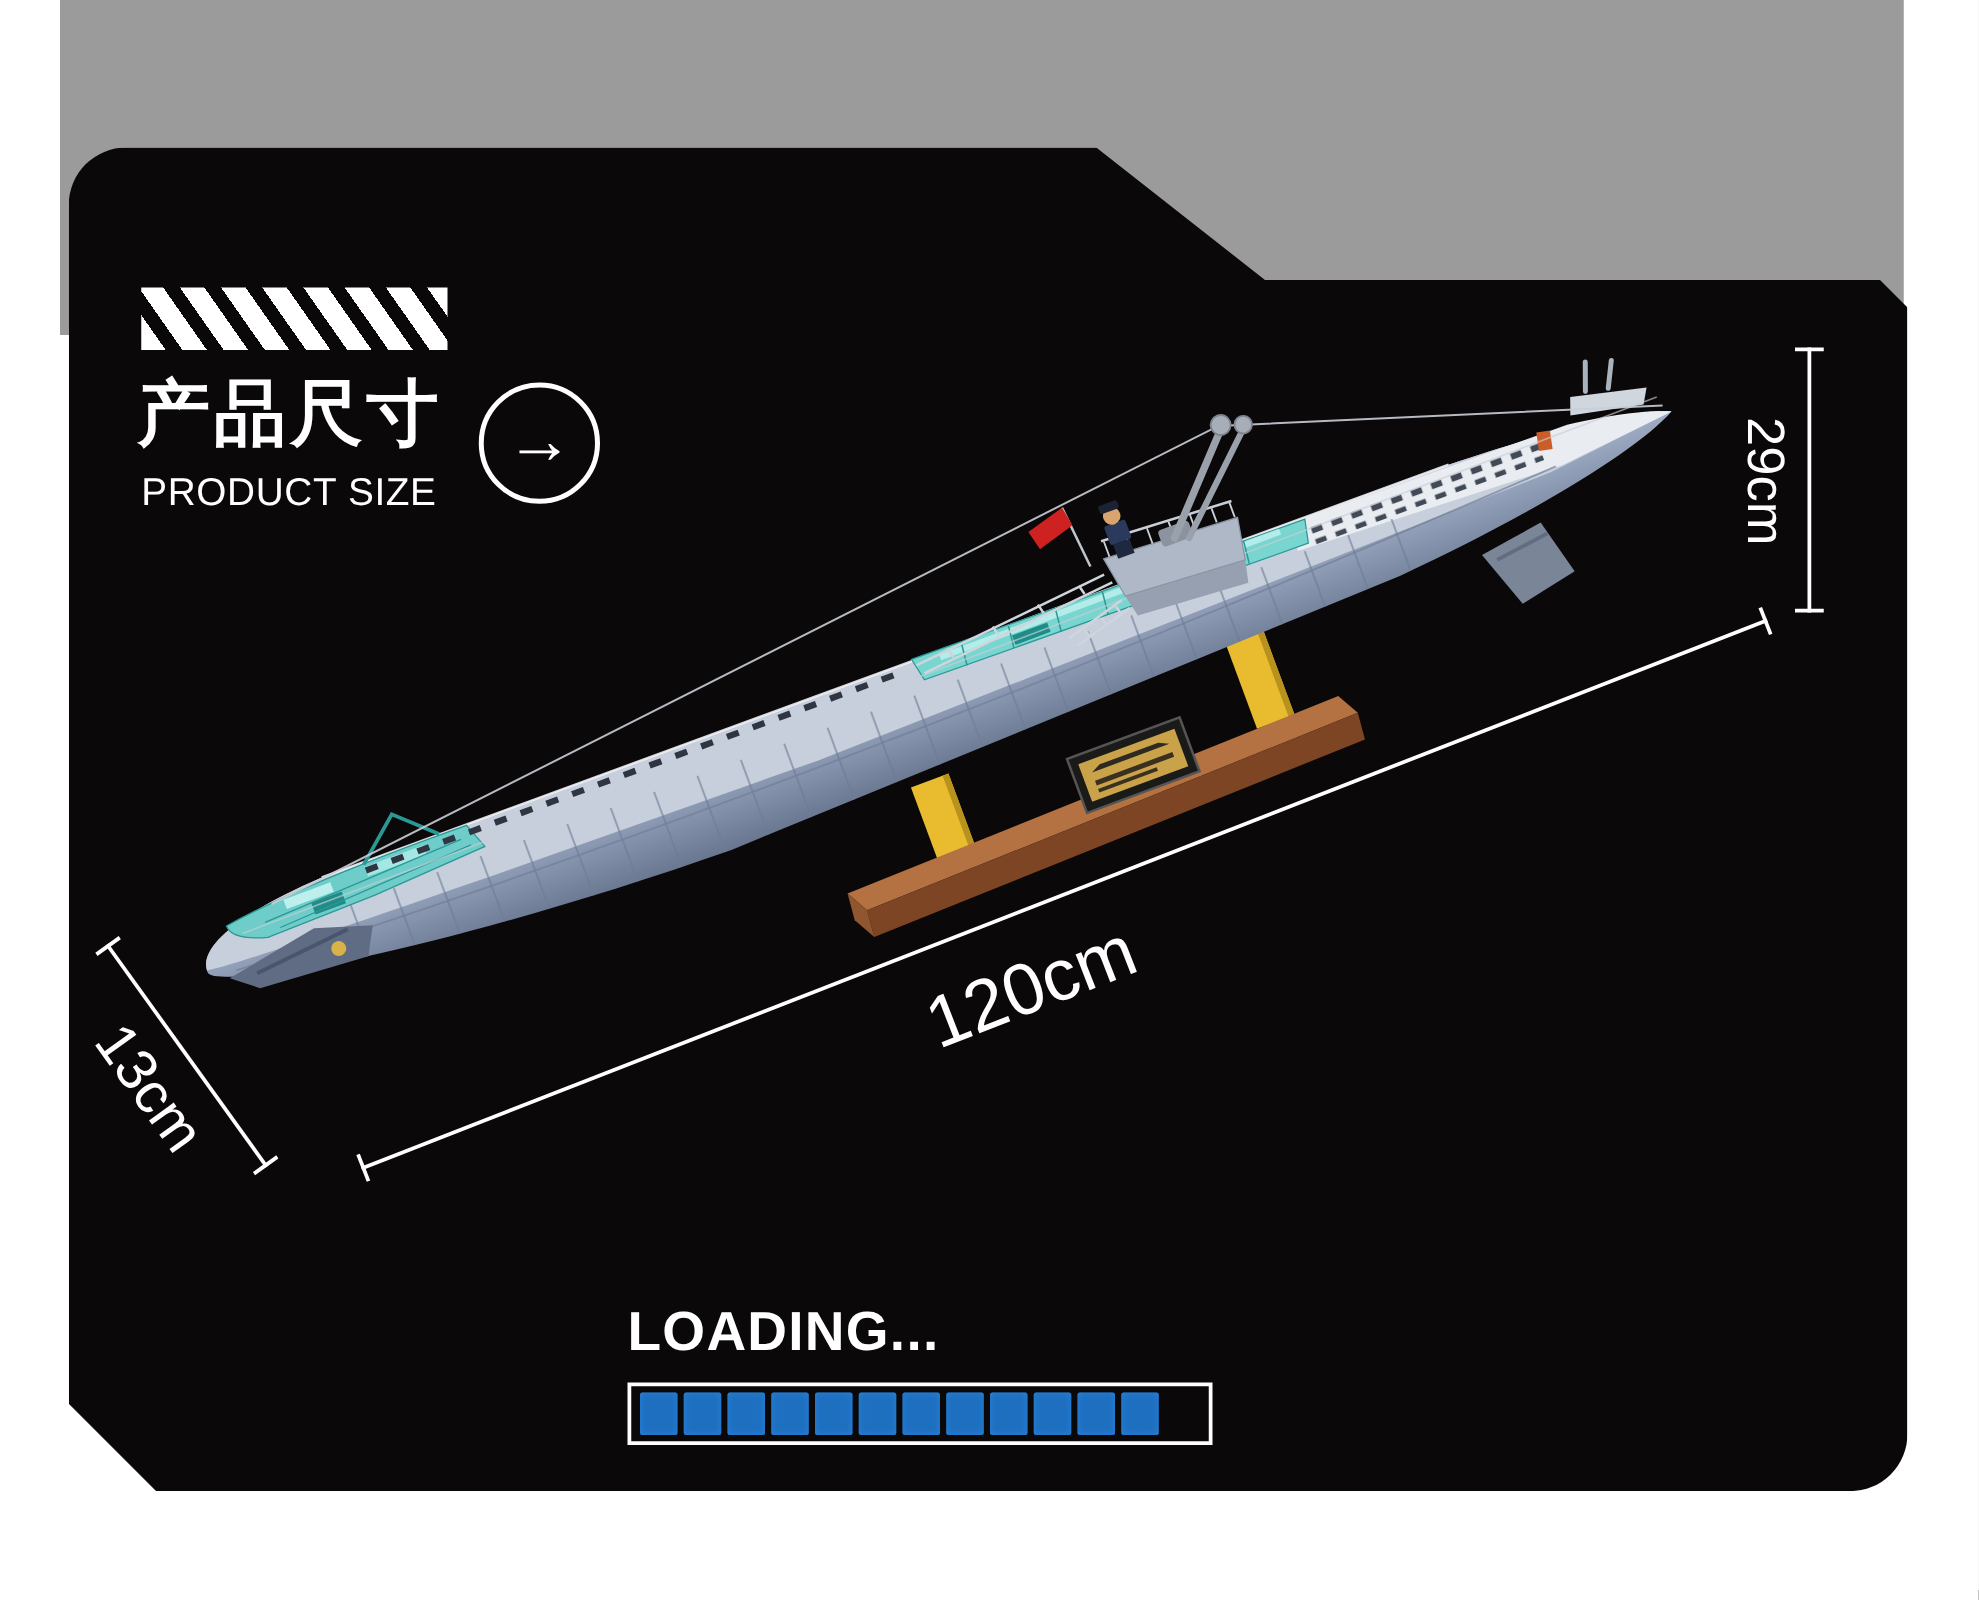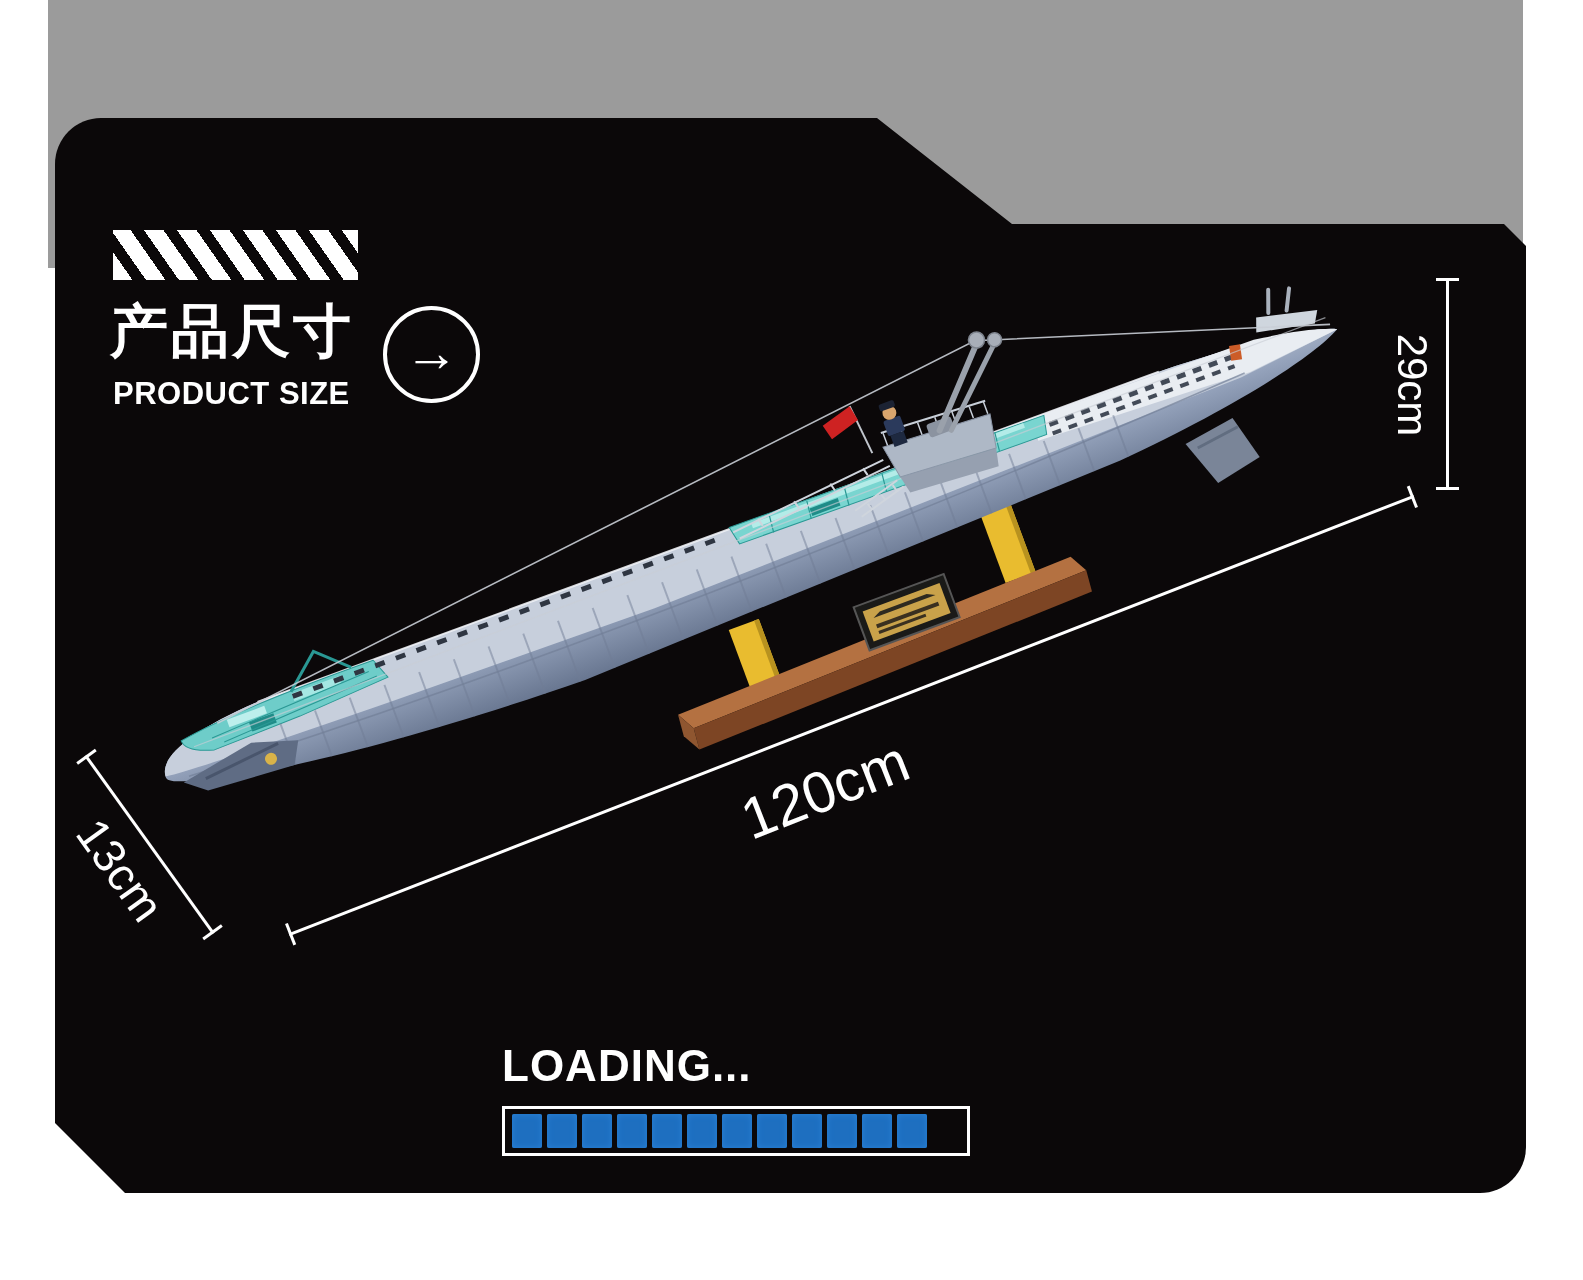--- a/index.html
+++ b/index.html
@@ -6,21 +6,21 @@
   .page{position:relative;width:1583px;height:1272px;background:#ffffff;overflow:hidden;
         font-family:"Liberation Sans",sans-serif;}
   .backdrop{position:absolute;left:48px;top:0;width:1475px;height:268px;background:#9b9b9b;}
   .card{position:absolute;left:55px;top:118px;width:1471px;height:1075px;background:#0b0809;
         border-radius:46px;
         clip-path:polygon(0 0,822px 0,957px 106px,1449px 106px,1471px 128px,1471px 1075px,70px 1075px,0 1005px);}
   .stripes{position:absolute;left:113px;top:230px;width:245px;height:50px;
         background:repeating-linear-gradient(55deg,#ffffff 0 16px,transparent 16px 27px);}
   .title-cn{position:absolute;left:110px;top:302px;margin:0;color:#ffffff;font-size:58px;
         font-weight:700;letter-spacing:3px;line-height:1;}
-  .title-en{position:absolute;left:113px;top:378px;color:#ffffff;font-size:31px;font-weight:700;
+  .title-en{position:absolute;left:113px;top:378px;color:#ffffff;font-size:31px;font-weight:400;
         letter-spacing:0.5px;line-height:1;}
   .arrow-circle{position:absolute;left:383px;top:306px;width:97px;height:97px;border:4px solid #ffffff;
         border-radius:50%;box-sizing:border-box;display:flex;align-items:center;justify-content:center;}
   .arrow-circle span{color:#ffffff;font-size:54px;line-height:1;transform:translateY(-3px);}
   .submarine{position:absolute;left:110px;top:260px;}
   
   .mline{position:absolute;height:3px;background:#ffffff;}
   .mline::before,.mline::after{content:"";position:absolute;top:-10px;width:3px;height:23px;background:#ffffff;}
   .mline::before{left:0;} .mline::after{right:0;}
   .mline-v{position:absolute;width:3px;background:#ffffff;}

